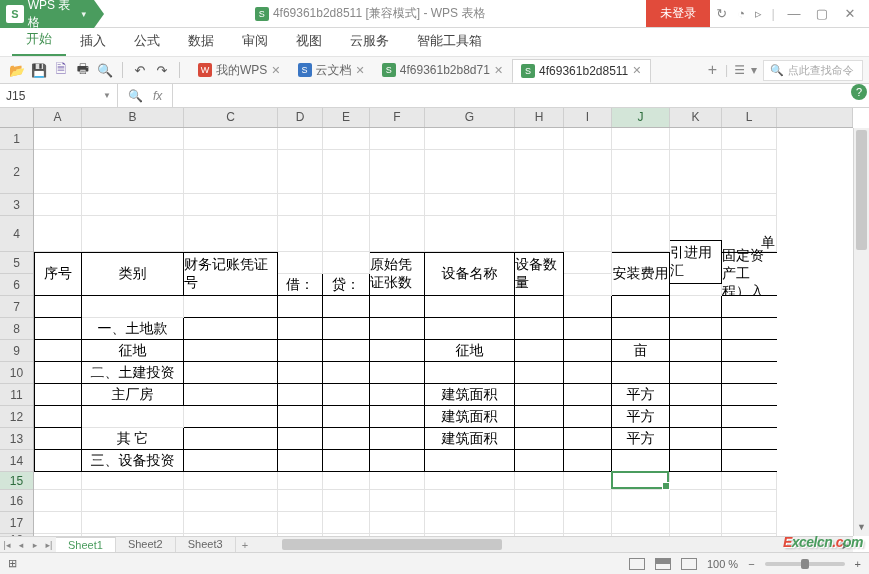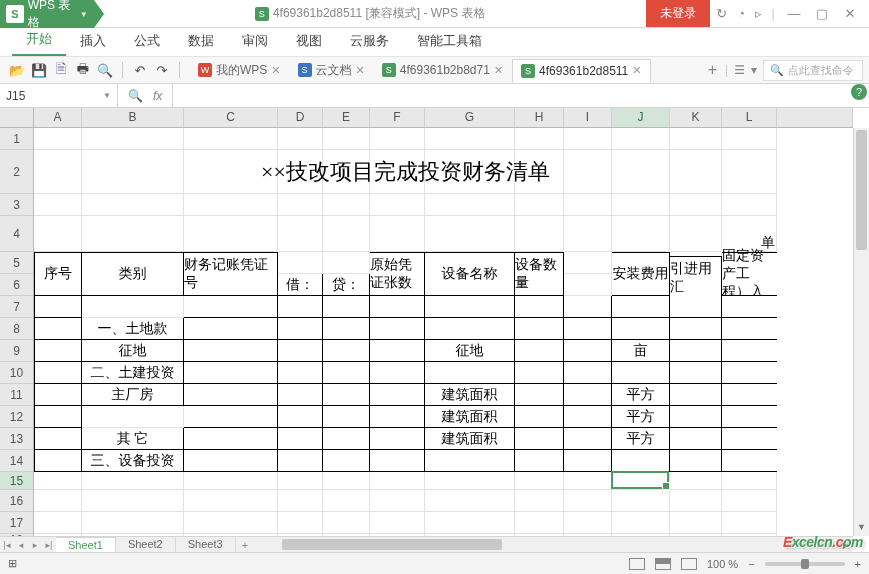--- a/index.html
+++ b/index.html
@@ -435,32 +435,31 @@
       <div class="bgcell" style="left: 150px; top: 406px; width: 94px; height: 12px;"></div>
       <div class="bgcell" style="left: 244px; top: 406px; width: 45px; height: 12px;"></div>
       <div class="bgcell" style="left: 289px; top: 406px; width: 47px; height: 12px;"></div>
       <div class="bgcell" style="left: 336px; top: 406px; width: 55px; height: 12px;"></div>
       <div class="bgcell" style="left: 391px; top: 406px; width: 90px; height: 12px;"></div>
       <div class="bgcell" style="left: 481px; top: 406px; width: 49px; height: 12px;"></div>
       <div class="bgcell" style="left: 530px; top: 406px; width: 48px; height: 12px;"></div>
       <div class="bgcell" style="left: 578px; top: 406px; width: 58px; height: 12px;"></div>
       <div class="bgcell" style="left: 636px; top: 406px; width: 52px; height: 12px;"></div>
       <div class="bgcell" style="left: 688px; top: 406px; width: 55px; height: 12px;"></div>
-      <div class="title-cell" style="left: 0px; top: 22px; width: 743px; height: 44px;">××技改项目完成投资财务清单</div>
       <div class="unit-cell" style="left: 688px; top: 88px; width: 55px; height: 36px;">单</div>
       <div class="datacell tbl-top tbl-left" style="left: 0px; top: 124px; width: 48px; height: 44px;">序号</div>
       <div class="datacell tbl-top" style="left: 48px; top: 124px; width: 102px; height: 44px;">类别</div>
       <div class="datacell tbl-top" style="left: 150px; top: 124px; width: 94px; height: 44px;">财务记账凭证号</div>
       <div class="datacell " style="left: 244px; top: 146px; width: 45px; height: 22px;">借：</div>
       <div class="datacell " style="left: 289px; top: 146px; width: 47px; height: 22px;">贷：</div>
       <div class="datacell tbl-top" style="left: 336px; top: 124px; width: 55px; height: 44px;">原始凭证张数</div>
       <div class="datacell tbl-top" style="left: 391px; top: 124px; width: 90px; height: 44px;">设备名称</div>
       <div class="datacell tbl-top" style="left: 481px; top: 124px; width: 49px; height: 44px;">设备数量</div>
       <div class="datacell tbl-top" style="left: 578px; top: 124px; width: 58px; height: 44px;">安装费用</div>
-      <div class="datacell tbl-top" style="left: 636px; top: 128px; width: 52px; height: 44px;">引进用汇</div>
+      <div class="datacell tbl-top" style="left: 636px; top: 112px; width: 52px; height: 44px;">引进用汇</div>
       <div class="datacell tbl-top noright" style="left: 688px; top: 124px; width: 55px; height: 44px;">固定资产工程）入</div>
       <div class="datacell tbl-left" style="left: 0px; top: 168px; width: 48px; height: 22px;"></div>
       <div class="datacell " style="left: 150px; top: 168px; width: 94px; height: 22px;"></div>
       <div class="datacell " style="left: 244px; top: 168px; width: 45px; height: 22px;"></div>
       <div class="datacell " style="left: 289px; top: 168px; width: 47px; height: 22px;"></div>
       <div class="datacell " style="left: 336px; top: 168px; width: 55px; height: 22px;"></div>
       <div class="datacell " style="left: 391px; top: 168px; width: 90px; height: 22px;"></div>
       <div class="datacell " style="left: 481px; top: 168px; width: 49px; height: 22px;"></div>
       <div class="datacell " style="left: 530px; top: 168px; width: 48px; height: 22px;"></div>
       <div class="datacell " style="left: 578px; top: 168px; width: 58px; height: 22px;"></div>

